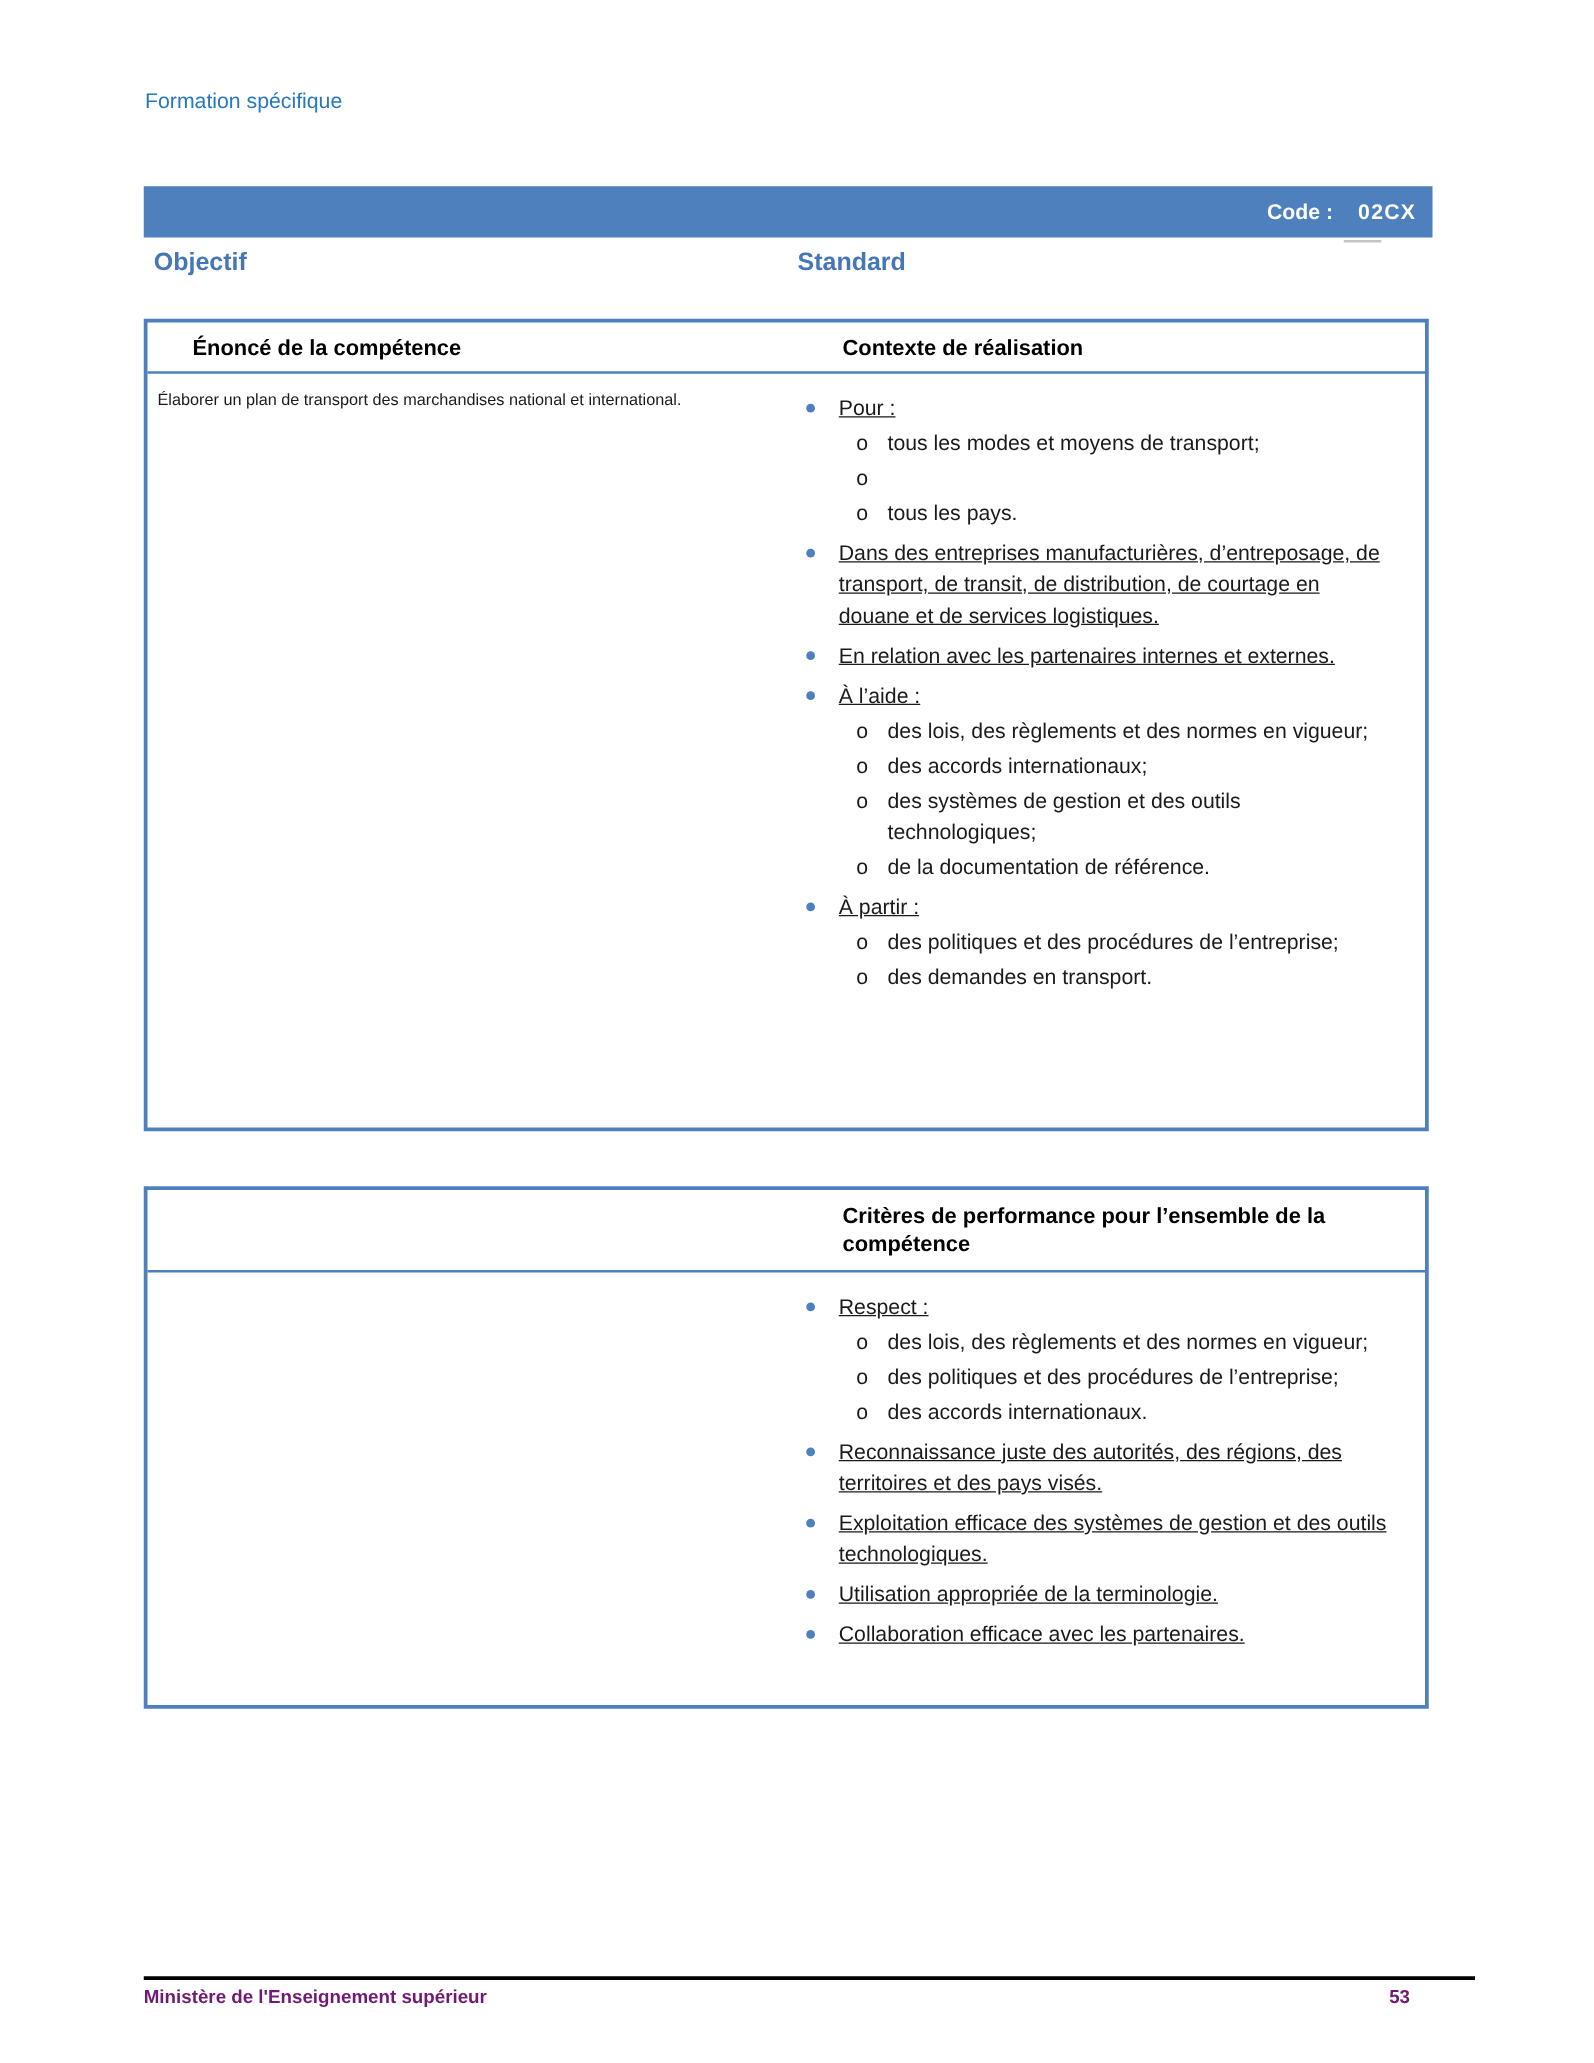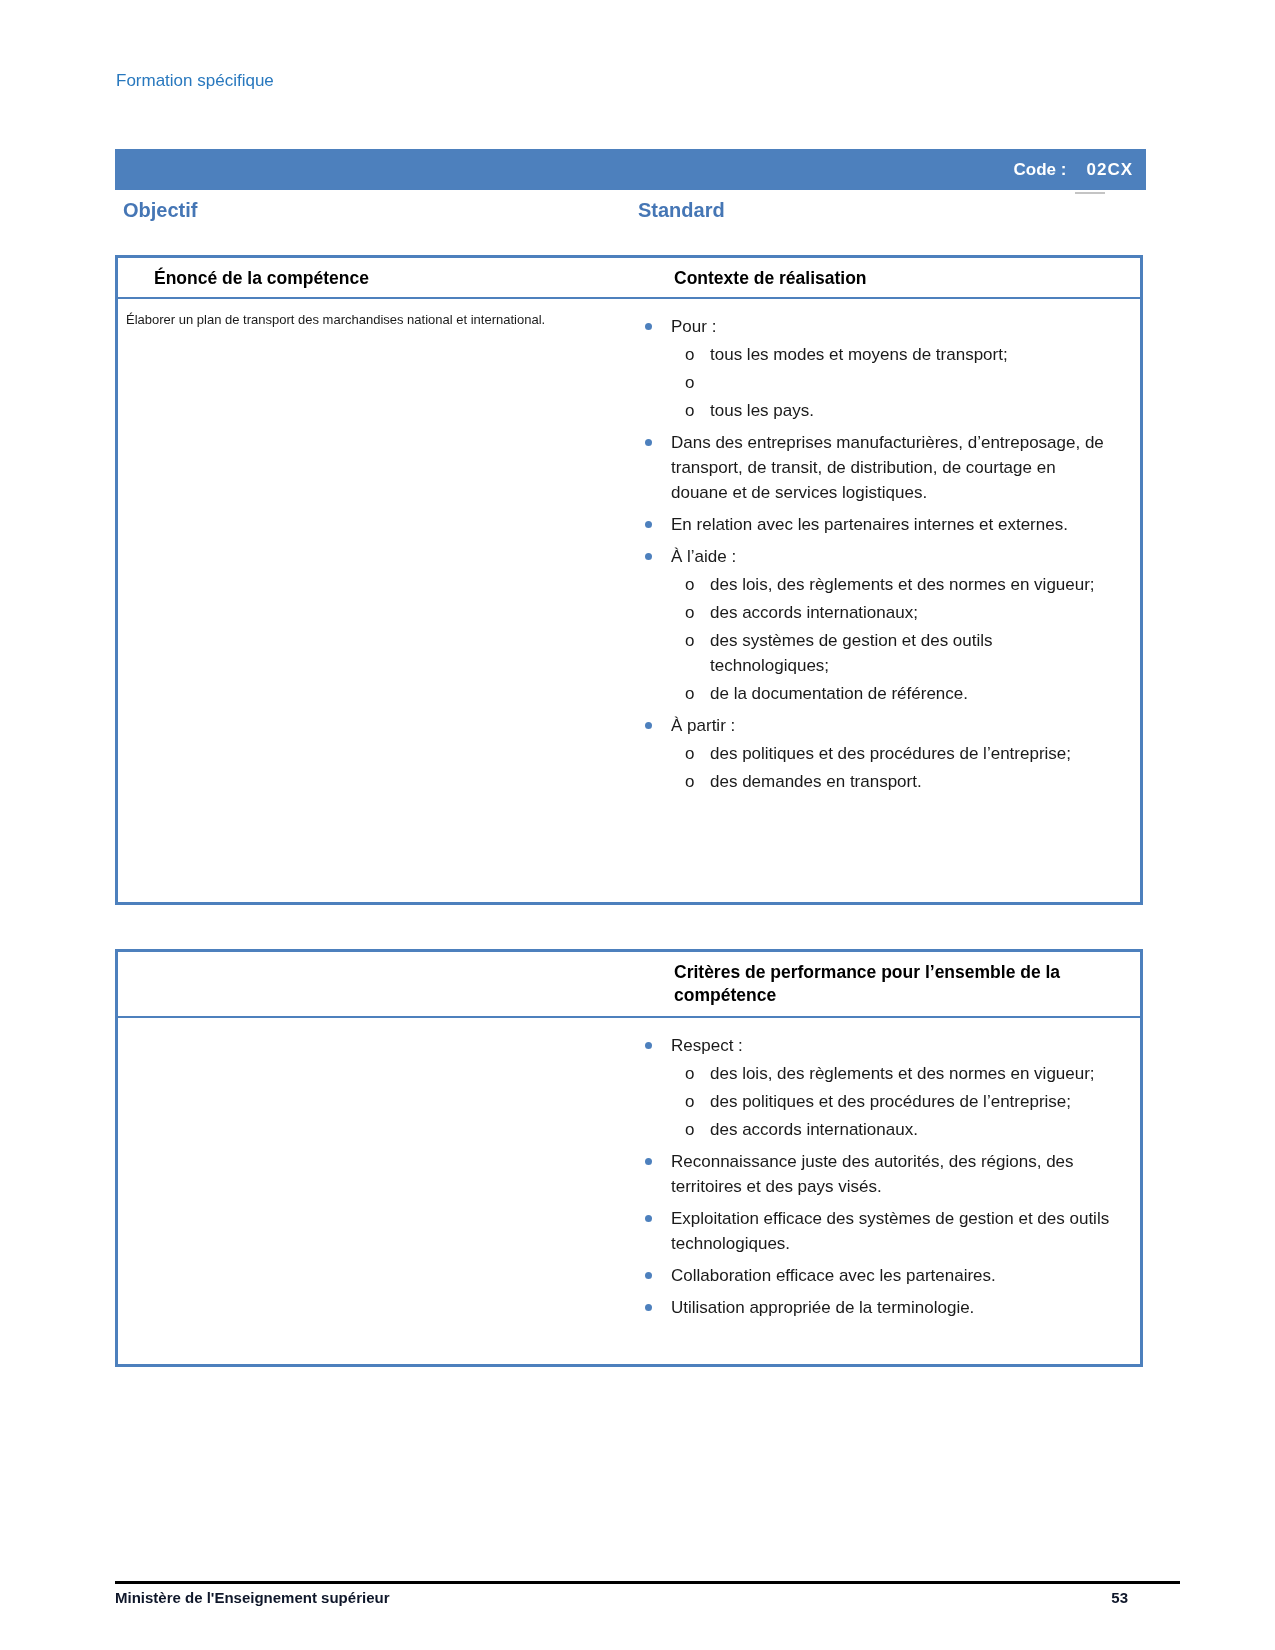--- a/index.html
+++ b/index.html
@@ -55,39 +55,39 @@
   .t-body { display: flex; }
 
   .cell-left  { width: 520px; flex: none; padding: 8px 80px 8px 8px; }
   .cell-right { flex: 1; padding: 8px 26px 8px 0; }
   .t-head .cell-left, .t-head .cell-right { padding-top: 9px; padding-bottom: 4px; }
   .head-text { font-size: 17.5px; font-weight: bold; color: #000; line-height: 23px; padding-left: 36px; }
 
   .body-text { font-size: 13px; line-height: 25px; }
 
   ul.bullets { margin: 0; padding: 0; list-style: none; font-size: 17px; line-height: 25px; }
-  li.b1 { display: flex; margin-top: 7px; }
+  li.b1 { display: flex; margin-top: 7px; text-decoration: underline; }
   li.b2 { display: flex; margin-top: 3px; padding-left: 47px; }
   .dot-wrap { width: 33px; flex: none; position: relative; }
   .dot {
     position: absolute; left: 7px; top: 9px;
     width: 7px; height: 7px; border-radius: 50%;
     background: #4d80bd;
   }
   .o-marker { width: 25px; flex: none; }
   .li-txt { flex: 1; }
 
   .footer-line {
     position: absolute; left: 115px; top: 1581px;
     width: 1065px; height: 3px; background: #000;
   }
   .footer-row {
     position: absolute; left: 115px; top: 1589px;
     width: 1065px; display: flex; justify-content: space-between;
-    font-size: 15px; font-weight: bold; color: #0f172a;
+    font-size: 15px; font-weight: bold; color: #701a75;
   }
   .footer-row .page-number { padding-right: 52px; }
 </style>
 </head>
 <body>
 
 <div class="page">
 
   <div class="section-label">Formation spécifique</div>
 
@@ -217,27 +217,27 @@
             <li class="b1">
               <span class="dot-wrap">
                 <span class="dot"></span>
               </span>
               <span class="li-txt">Exploitation efficace des systèmes de gestion et des outils technologiques.</span>
             </li>
             <li class="b1">
               <span class="dot-wrap">
                 <span class="dot"></span>
               </span>
+              <span class="li-txt">Utilisation appropriée de la terminologie.</span>
+            </li>
+            <li class="b1">
+              <span class="dot-wrap">
+                <span class="dot"></span>
+              </span>
               <span class="li-txt">Collaboration efficace avec les partenaires.</span>
-            </li>
-            <li class="b1">
-              <span class="dot-wrap">
-                <span class="dot"></span>
-              </span>
-              <span class="li-txt">Utilisation appropriée de la terminologie.</span>
             </li>
           </ul>
       </div>
     </div>
   </div>
 
   <div class="footer-line"></div>
   <div class="footer-row">
     <span>Ministère de l'Enseignement supérieur</span>
     <span class="page-number">53</span>

